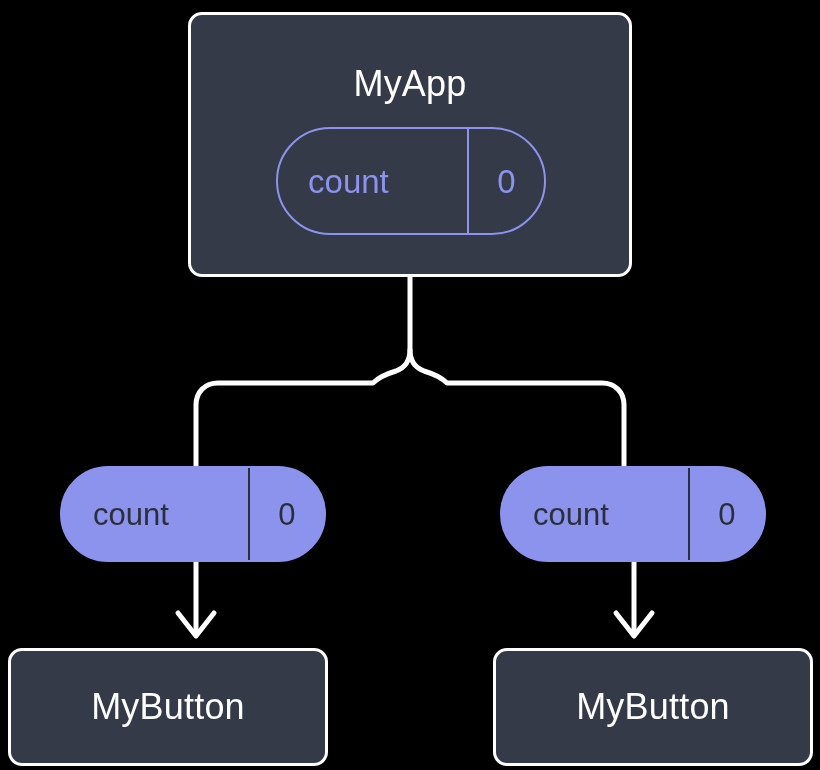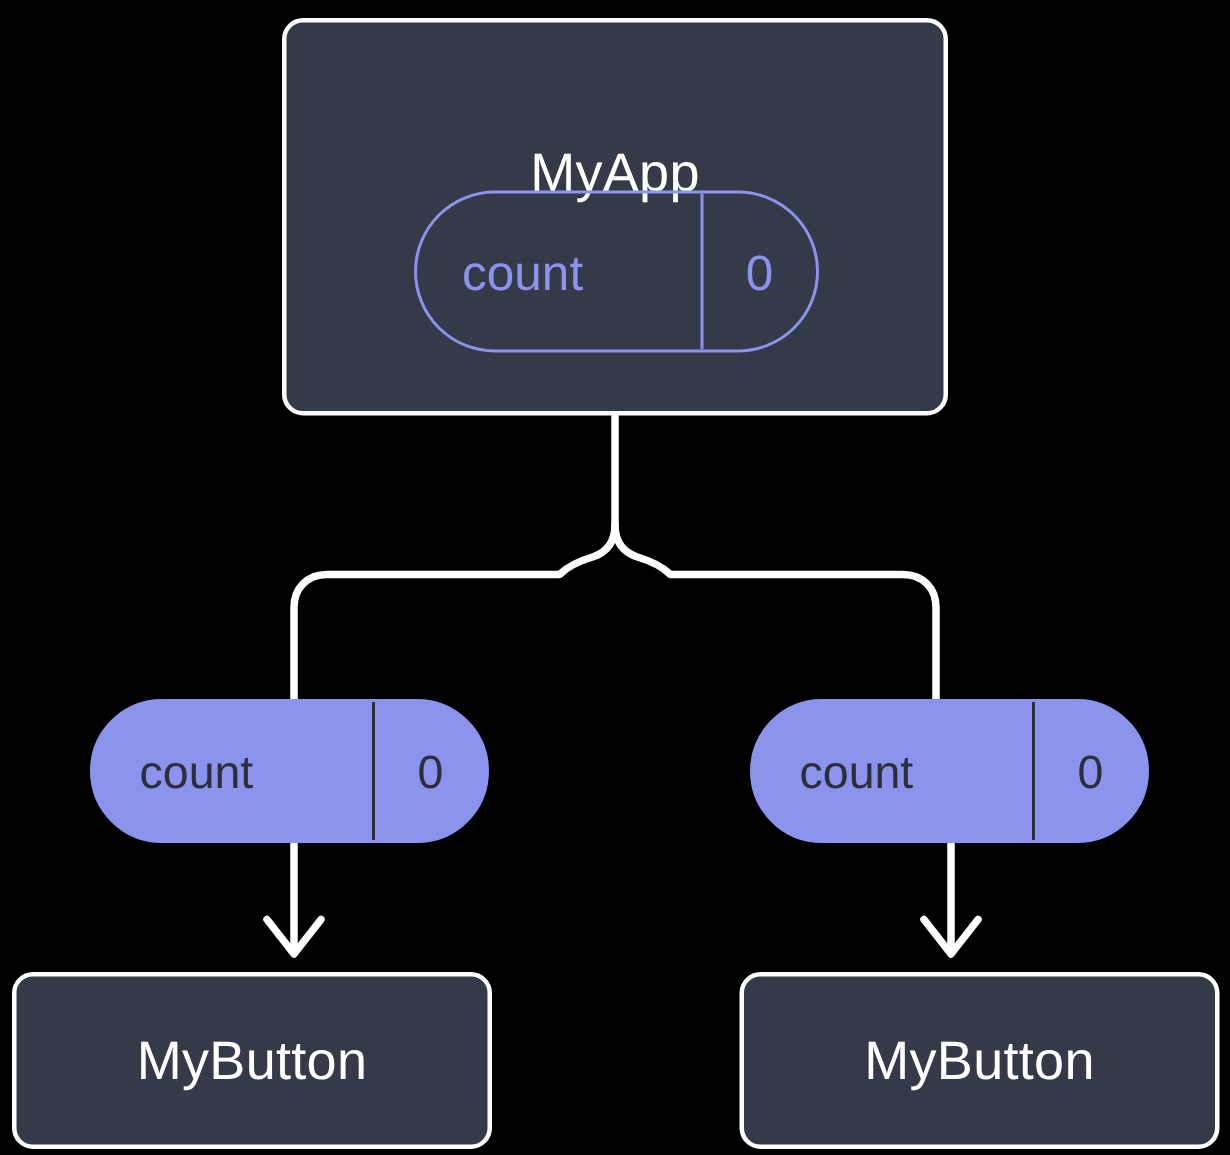--- a/index.html
+++ b/index.html
@@ -49,21 +49,21 @@
   }
 
   #node-myapp {
     left: 188px;
     top: 12px;
     width: 444px;
     height: 265px;
     justify-content: flex-start;
   }
   #node-myapp .comp-title {
-    margin-top: 82px;
+    margin-top: 51px;
   }
 
   .leaf-box {
     justify-content: center;
   }
   #node-button-left {
     left: 8px;
     top: 648px;
     width: 320px;
     height: 118px;

